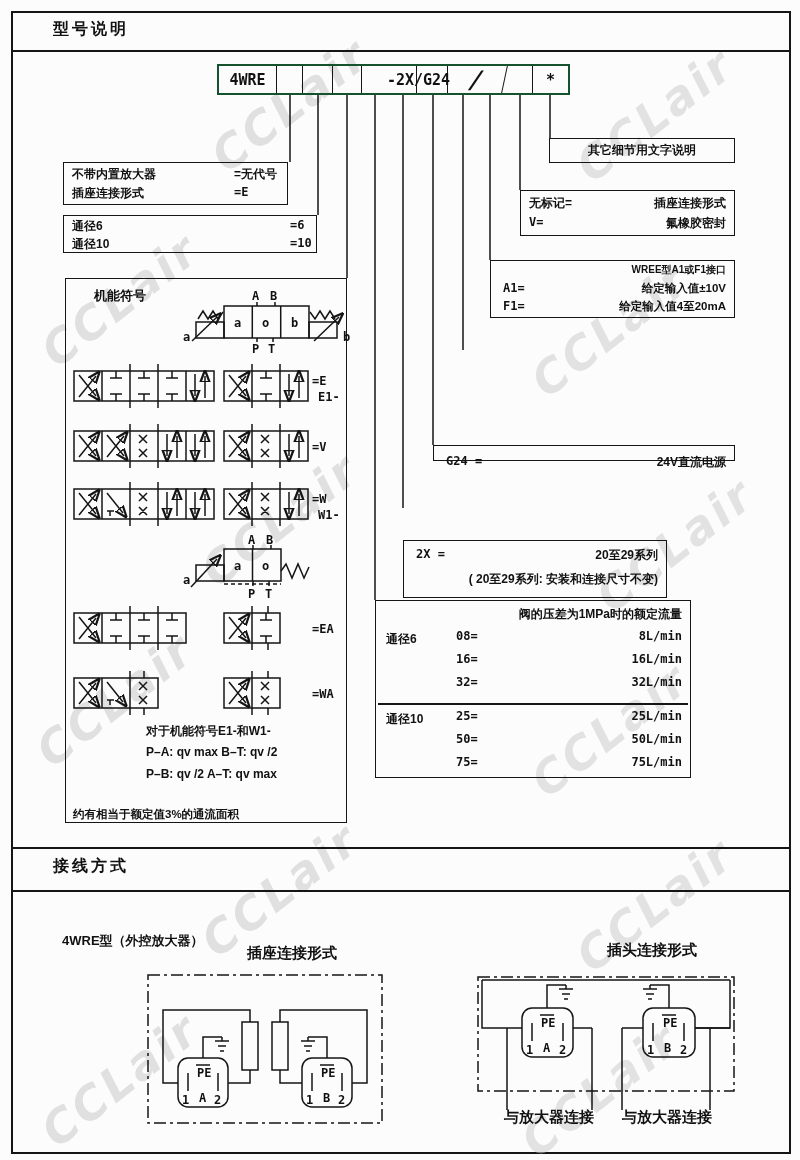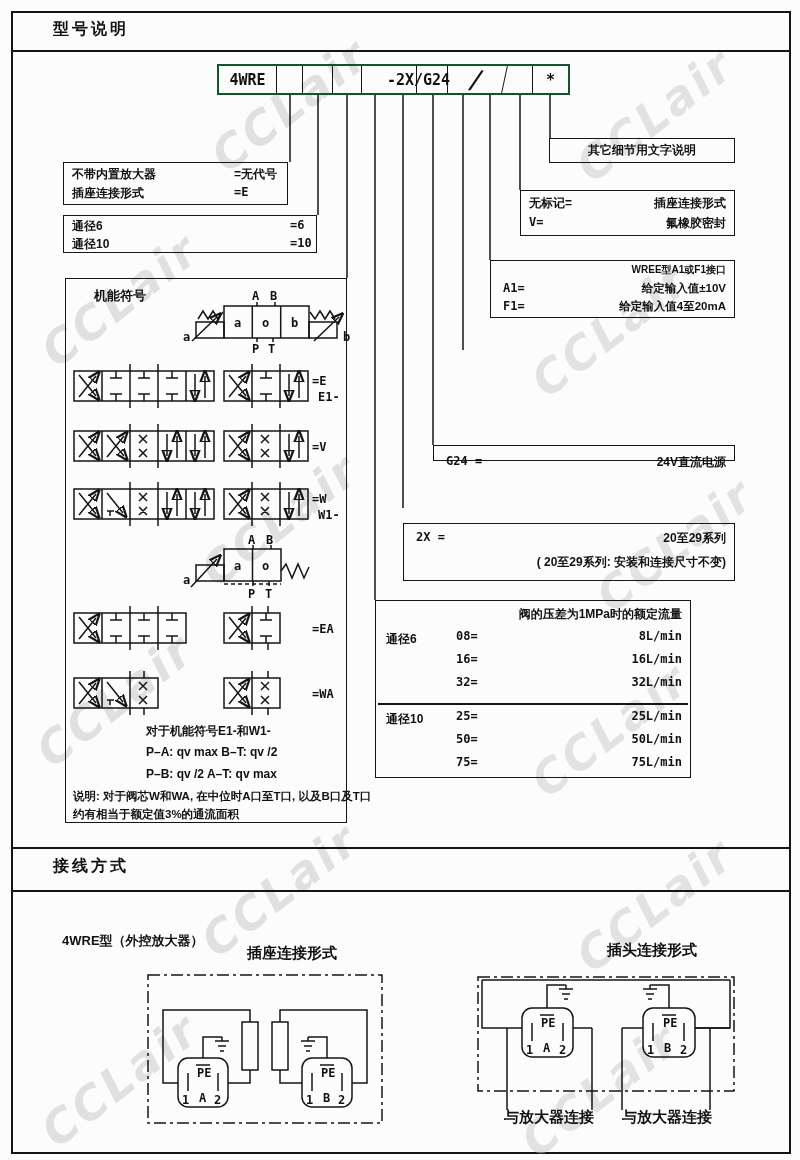--- a/index.html
+++ b/index.html
@@ -107,21 +107,21 @@
       <span style="right:8px;top:2px;font-size:10px">WREE型A1或F1接口</span>
       <span style="left:12px;top:20px" class="mono">A1=</span>
       <span style="right:8px;top:20px;font-size:11.5px">给定输入值±10V</span>
       <span style="left:12px;top:38px" class="mono">F1=</span>
       <span style="right:8px;top:38px;font-size:11.5px">给定输入值4至20mA</span>
     </div>
     <div class="lb" style="left:433px;top:445px;width:302px;height:16px">
       <span style="left:12px;top:8px" class="mono">G24 =</span>
       <span style="right:8px;top:8px">24V直流电源</span>
     </div>
-    <div class="lb" style="left:403px;top:523px;width:332px;height:58px">
+    <div class="lb" style="left:403px;top:540px;width:264px;height:58px">
       <span style="left:12px;top:6px" class="mono">2X =</span>
       <span style="right:8px;top:6px">20至29系列</span>
       <span style="right:8px;top:30px">( 20至29系列: 安装和连接尺寸不变)</span>
     </div>
 
     <div class="lb" style="left:375px;top:600px;width:316px;height:178px">
       <span style="right:8px;top:5px">阀的压差为1MPa时的额定流量</span>
       <span style="left:10px;top:30px">通径6</span>
       <span style="left:80px;top:28px" class="mono">08=</span>
       <span style="right:8px;top:28px" class="mono">8L/min</span>
@@ -351,21 +351,20 @@
             <line x1="44" y1="30" x2="44" y2="37"></line>
           <use href="#pX" x="0"></use>
             <use href="#pxx" x="28"></use>
         </g>
         <text x="246" y="419">=WA</text>
       </svg>
 
       <span class="note" style="left:80px;top:444px">对于机能符号E1-和W1-</span>
       <span class="note" style="left:80px;top:466px">P–A: qv max    B–T: qv /2</span>
       <span class="note" style="left:80px;top:488px">P–B: qv /2     A–T: qv max</span>
-      <span class="note" style="left:7px;top:510px;font-size:11.5px;font-weight:700">说明: 对于阀芯W和WA, 在中位时A口至T口, 以及B口及T口</span>
       <span class="note" style="left:7px;top:528px;font-size:11.5px;font-weight:700">约有相当于额定值3%的通流面积</span>
     </div>
 
     <div class="hline" style="left:11px;top:847px;width:778px"></div>
     <div class="sect-title" style="left:53px;top:856px">接线方式</div>
     <div class="hline" style="left:11px;top:890px;width:778px"></div>
 
     <div class="wtitle" style="left:62px;top:932px;font-size:13px">4WRE型（外控放大器）</div>
     <div class="wtitle" style="left:212px;top:944px;width:160px;text-align:center;font-size:15px">插座连接形式</div>
     <div class="wtitle" style="left:537px;top:941px;width:160px;text-align:right;font-size:15px">插头连接形式</div>

